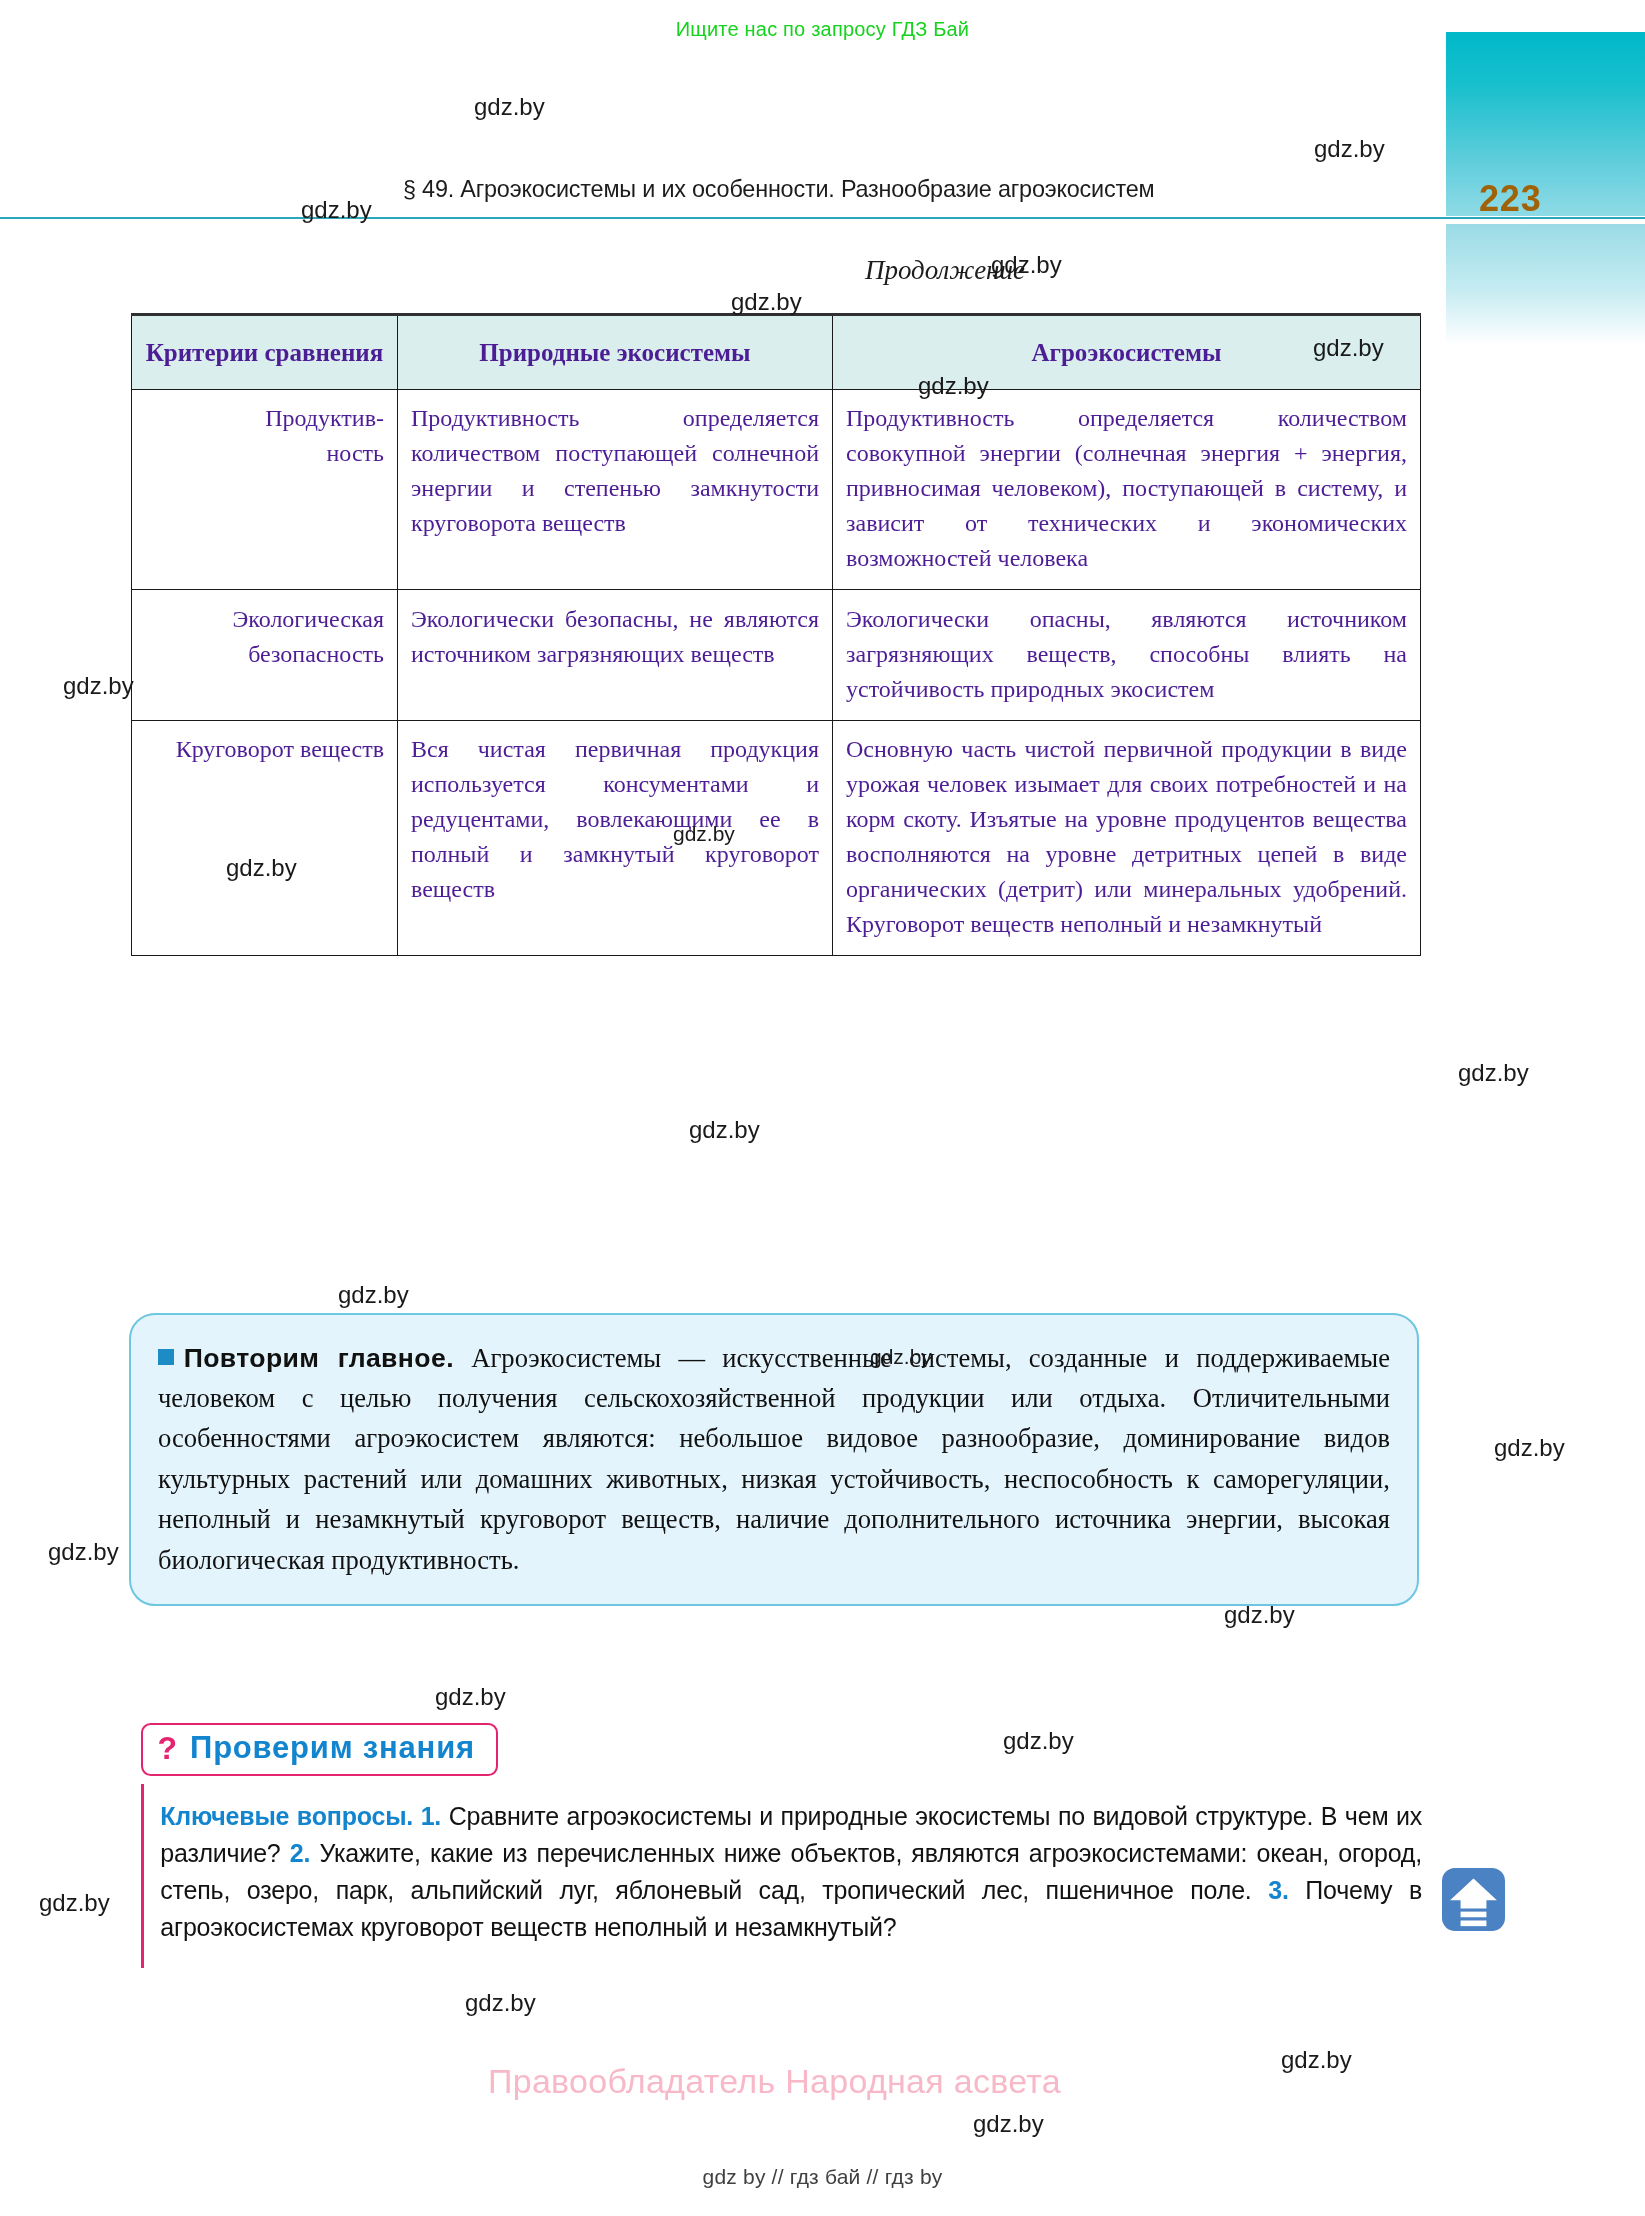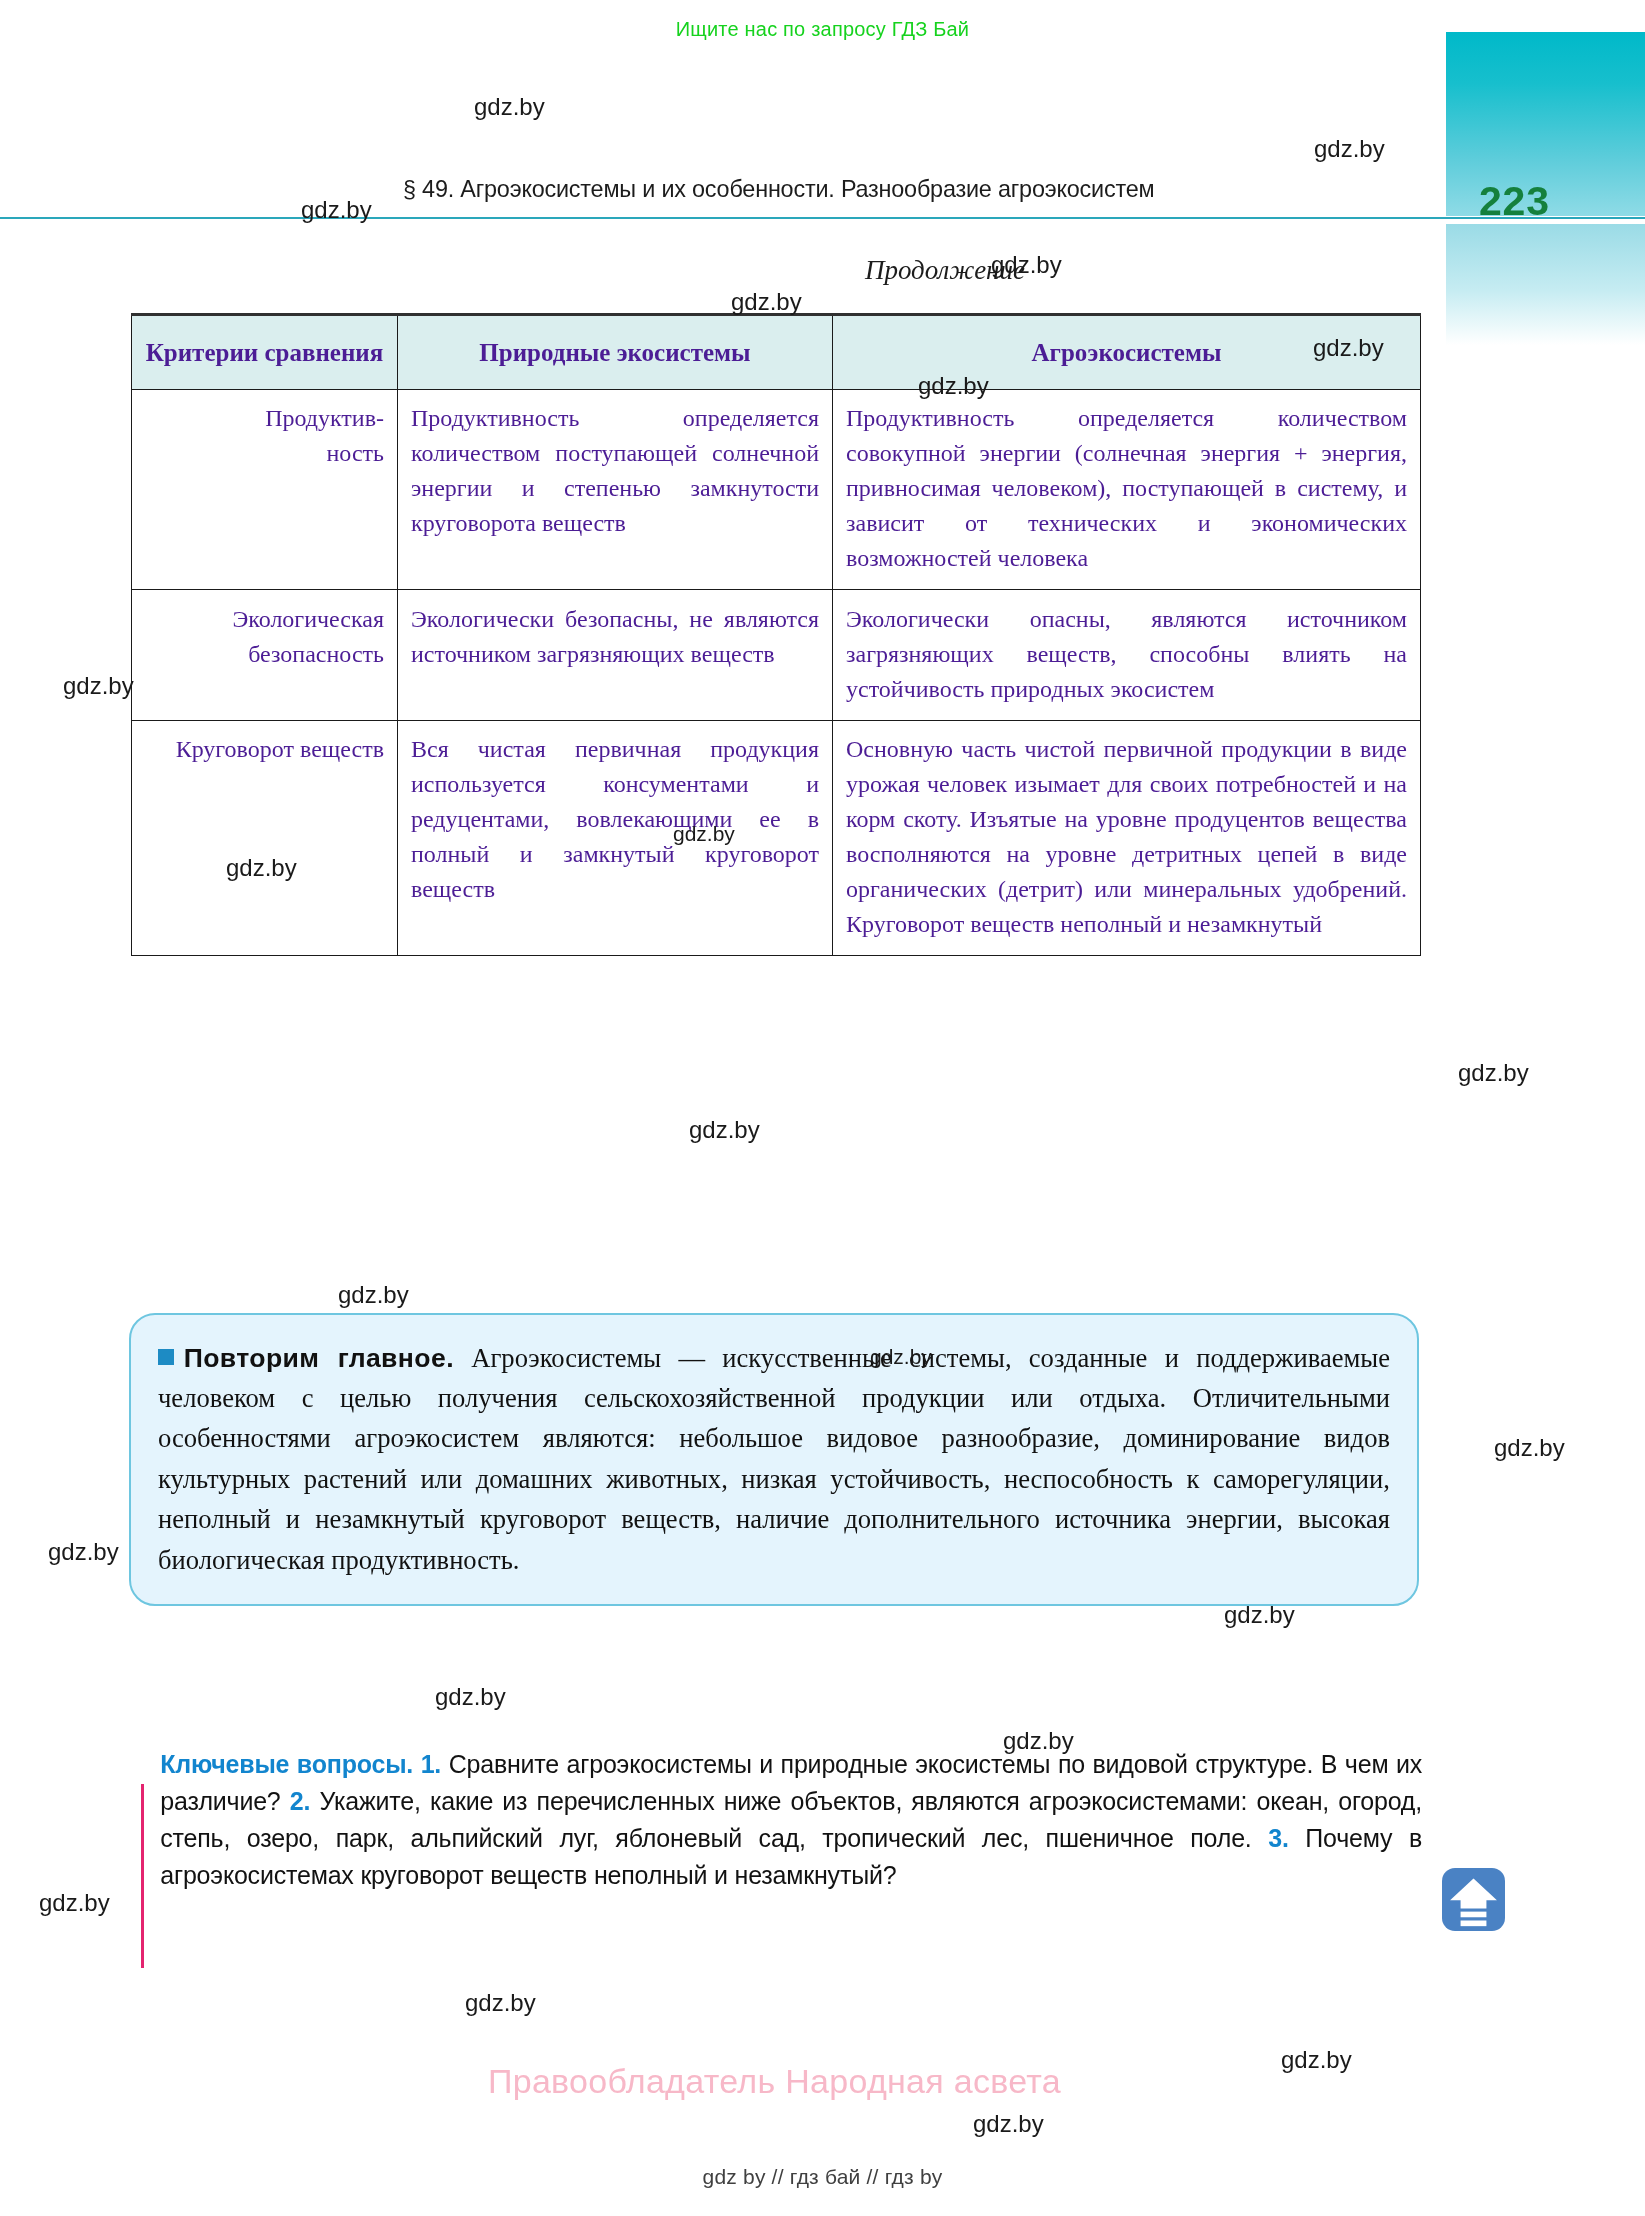--- a/index.html
+++ b/index.html
@@ -38,22 +38,22 @@
     width: 200px;
     height: 184px;
     background: linear-gradient(180deg, #00b9c9 0%, #17bfcd 28%, #5fcddb 70%, #8fdbe6 100%);
   }
   .page-number {
     position: absolute;
     left: 1479px;
     top: 178px;
     font-family: "Liberation Sans", sans-serif;
     font-weight: bold;
-    font-size: 41px;
-    color: #15803d;
+    font-size: 36px;
+    color: #a16207;
     letter-spacing: 0.8px;
   }
   .page-tab-lower {
     position: absolute;
     left: 1446px;
     top: 224px;
     width: 200px;
     height: 121px;
     background: linear-gradient(180deg, #9adbe6 0%, #c6ecf2 55%, #ffffff 100%);
   }
@@ -305,20 +305,23 @@
   </tbody>
 </table>
 
 <div class="summary-box">
   <p class="summary-text">
     <span class="sq-bullet"></span><span class="summary-lead">Повторим главное.</span><span> Агроэкосистемы — искусственные системы, созданные и поддерживаемые человеком с целью получения сельскохозяйственной продукции или отдыха. Отличительными особенностями агроэкосистем являются: небольшое видовое разнообразие, доминирование видов культурных растений или домашних животных, низкая устойчивость, неспособность к саморегуляции, неполный и незамкнутый круговорот веществ, наличие дополнительного источника энергии, высокая биологическая продуктивность.</span>
   </p>
 </div>
 
 <div class="check-wrap">
+  <div class="check-badge">
+    <span class="check-q">?</span><span class="check-title">Проверим знания</span>
+  </div>
   <div class="check-body-rule"></div>
   <div class="check-body">
     <span class="q-lead">Ключевые вопросы.</span>
     <span class="q-num">1.</span><span> Сравните агроэкосистемы и природные экосистемы по видовой структуре. В чем их различие? </span><span class="q-num">2.</span><span> Укажите, какие из перечисленных ниже объектов, являются агроэкосистемами: океан, огород, степь, озеро, парк, альпийский луг, яблоневый сад, тропический лес, пшеничное поле. </span><span class="q-num">3.</span><span> Почему в агроэкосистемах круговорот веществ неполный и незамкнутый?</span>
   </div>
 </div>
 
 <div class="to-top">
   <svg width="63" height="63" viewBox="0 0 78 78">
     <polygon points="39,13 68,40 55,40 55,50 23,50 23,40 10,40" fill="#ffffff"></polygon>

